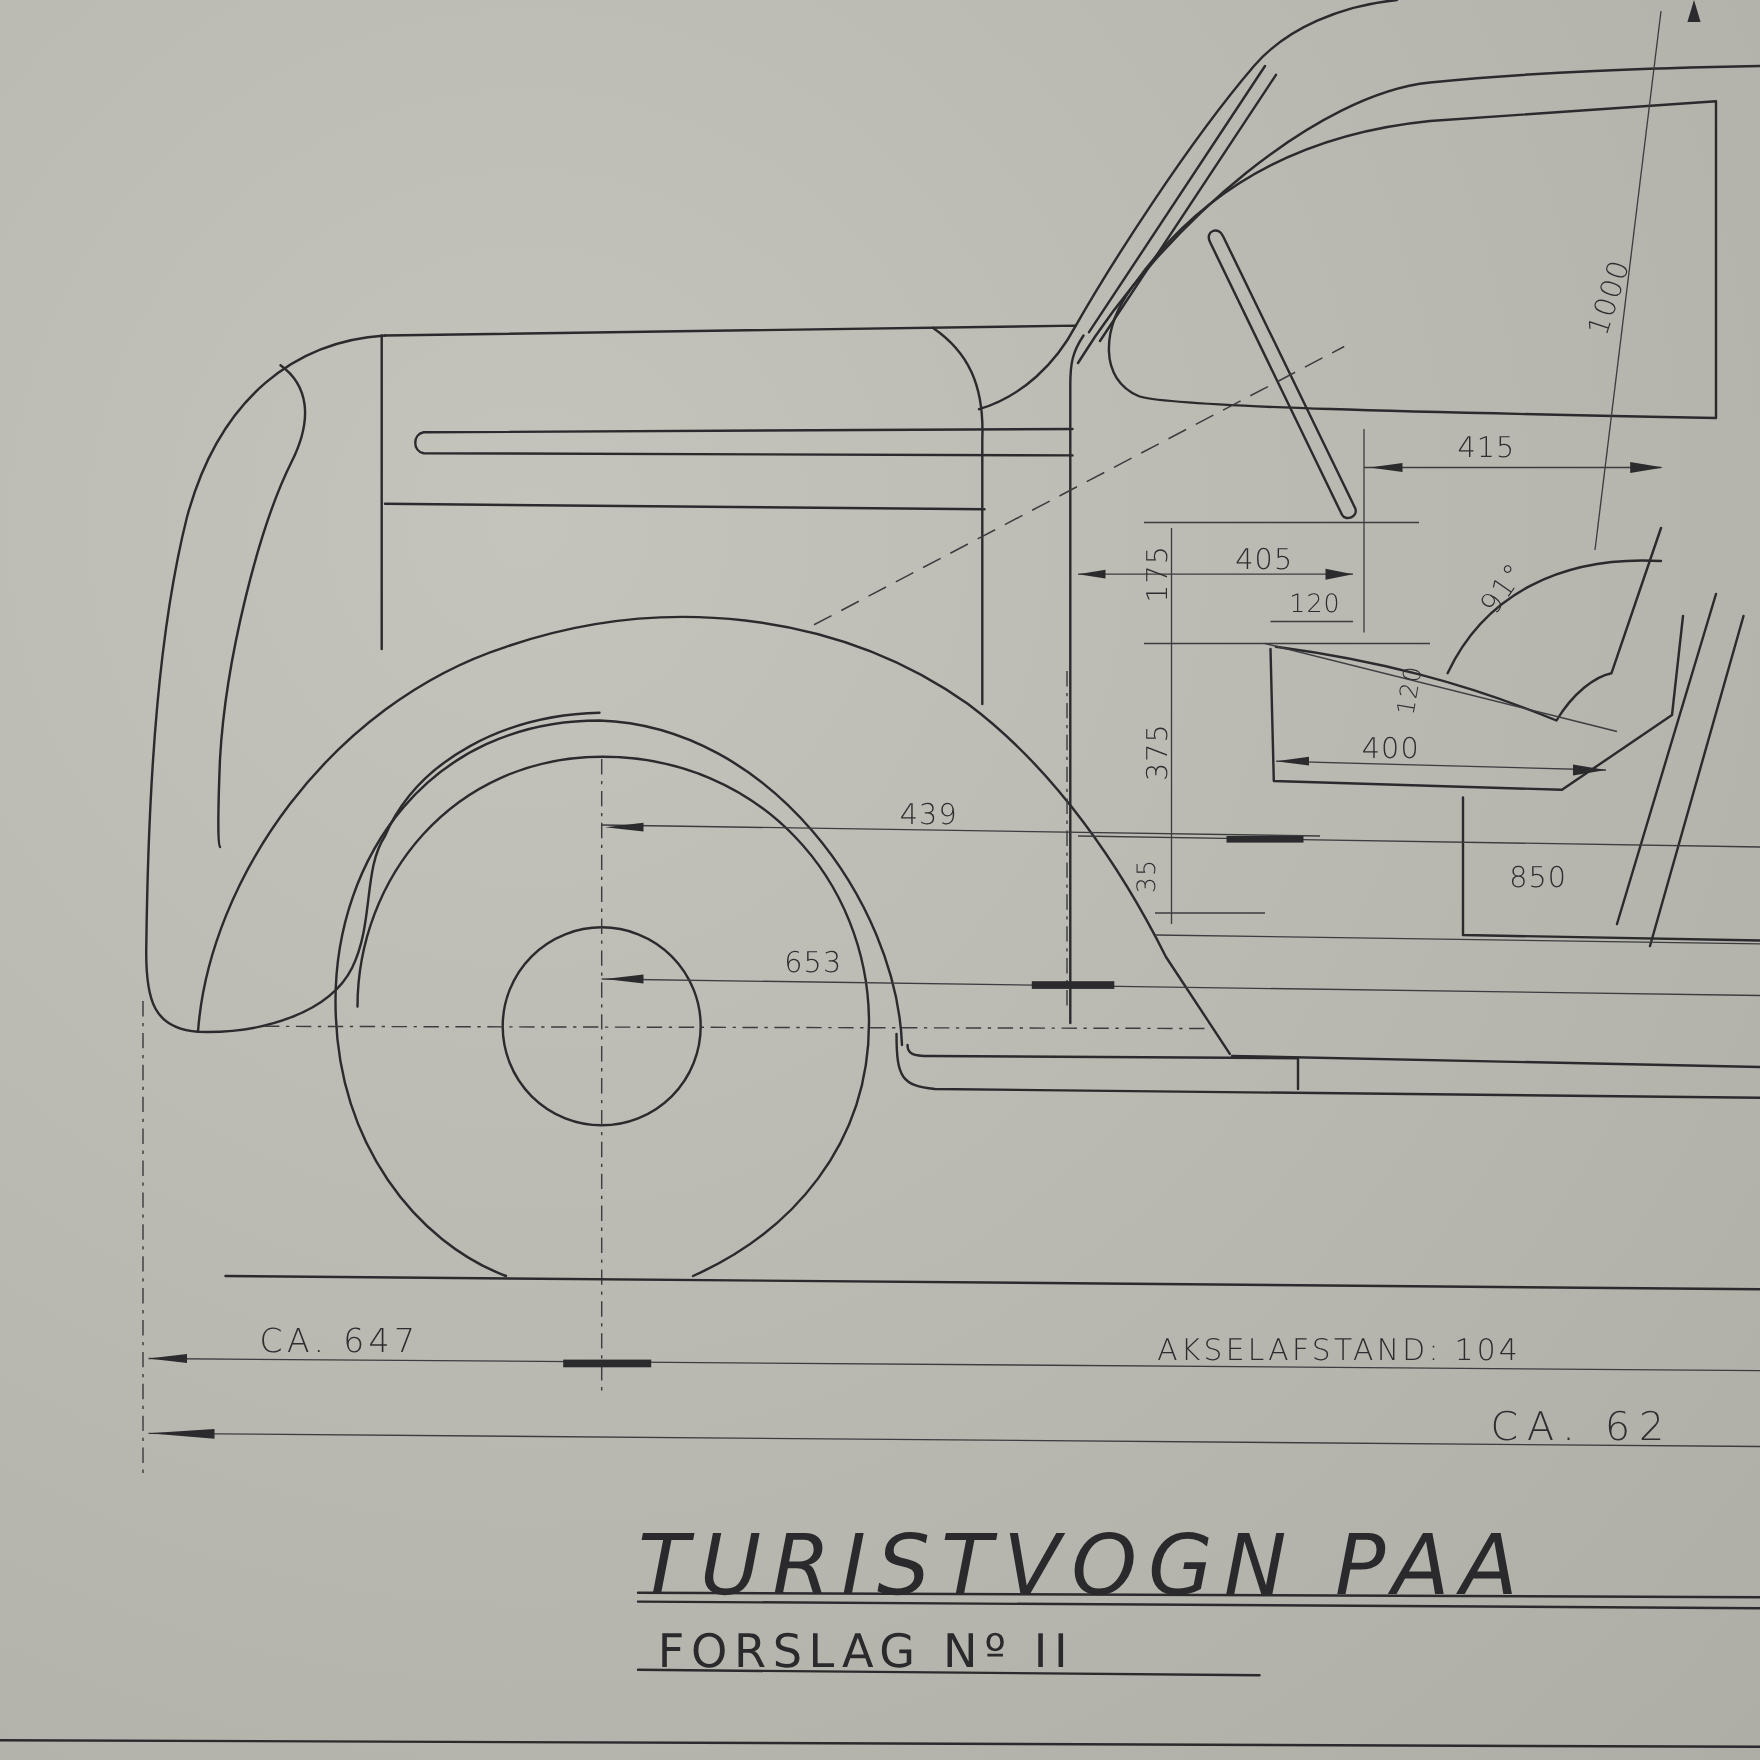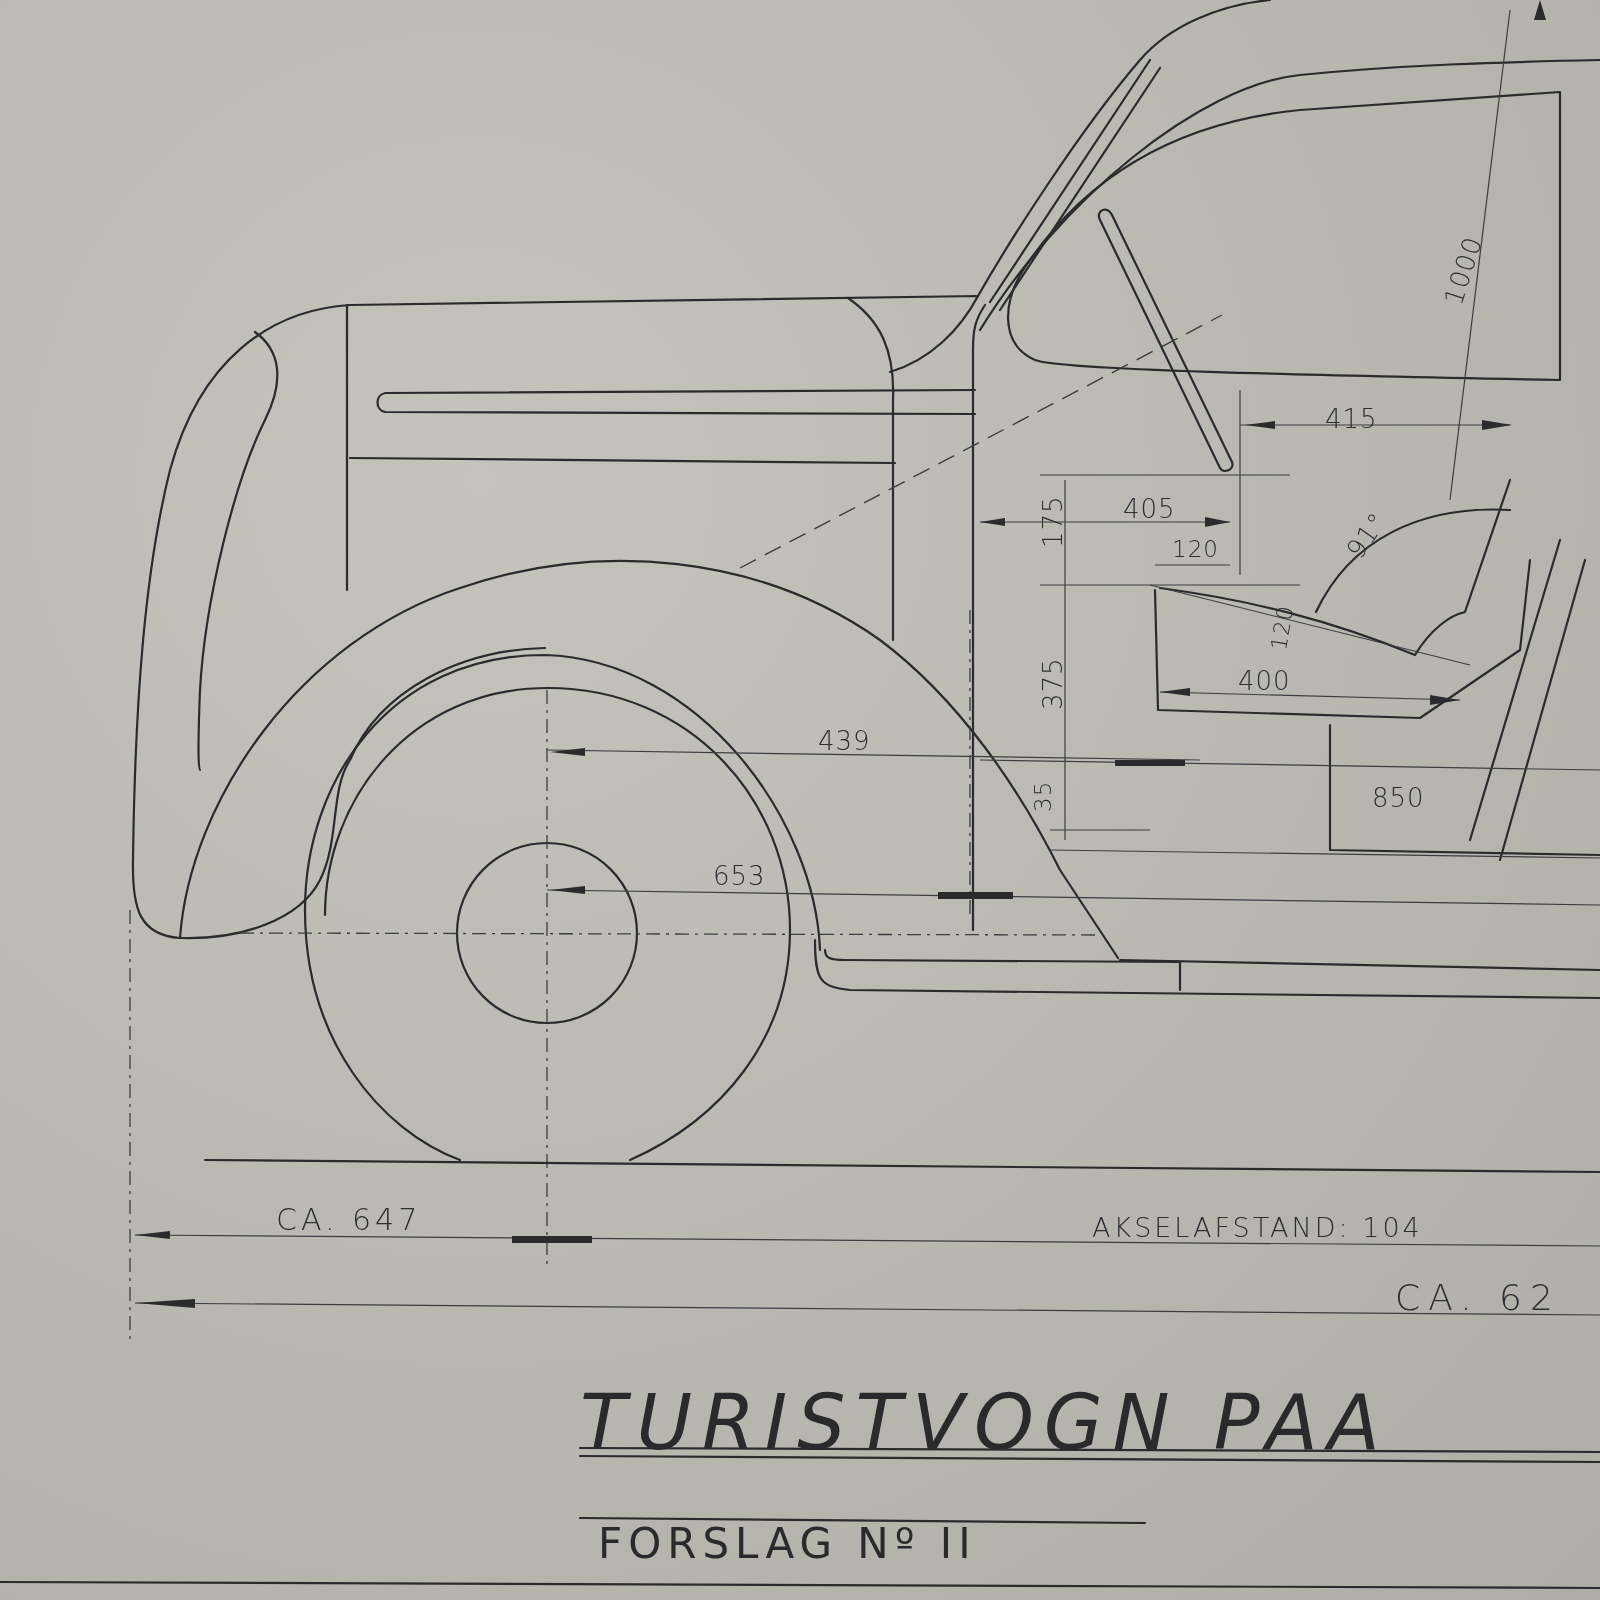--- a/index.html
+++ b/index.html
@@ -27,23 +27,22 @@
   .rot { transform-origin: left top; }
   .title {
     position: absolute; left: 580px; top: 1378px;
     font-size: 76px; letter-spacing: 10px; color: #2a2a2d;
     font-family: "DejaVu Sans", sans-serif; font-weight: 200; font-style: italic;
   }
   .subtitle {
     position: absolute; left: 598px; top: 1476px;
     font-size: 42px; letter-spacing: 6px; color: #2a2a2d;
     font-family: "DejaVu Sans", sans-serif;
-    margin-top: 43px;
   }
-  .note { font-size: 30px; letter-spacing: 4px; margin-left: 40px; }
+  .note { font-size: 30px; letter-spacing: 4px; }
 </style>
 </head>
 <body>
 
 <div class="sheet">
 
   <svg width="1600" height="1600" viewBox="0 0 1600 1600">
 
     <path class="ink" d="M350 305 C 270 310, 200 360, 170 470 C 145 570, 135 700, 133 860 C 132 910, 140 935, 180 938
          C 240 940, 300 920, 320 880 C 340 840, 330 790, 350 760 C 380 690, 460 650, 545 648"></path>
@@ -123,21 +122,21 @@
       <polygon class="arrow" points="1245,425 1275,421 1275,429"></polygon>
       <polygon class="arrow" points="1512,425 1482,420 1482,430"></polygon>
       <polygon class="arrow" points="1160,692 1190,688 1190,696"></polygon>
       <polygon class="arrow" points="1460,700 1430,695 1430,705"></polygon>
       <rect class="arrow" x="1115" y="760" width="70" height="6"></rect>
       <polygon class="arrow" points="1540,0 1534,20 1546,20"></polygon>
     </g>
   </svg>
 
   <div class="lbl dim rot" style="left:1440px;top:300px;transform:rotate(-72deg);">1000</div>
-  <div class="lbl dim" style="left:1325px;top:406px;">415</div>
+  <div class="lbl dim" style="left:1325px;top:394px;">415</div>
   <div class="lbl dim" style="left:1123px;top:496px;">405</div>
   <div class="lbl dim" style="left:1172px;top:538px;font-size:23px;">120</div>
   <div class="lbl dim rot" style="left:1040px;top:548px;transform:rotate(-90deg);">175</div>
   <div class="lbl dim rot" style="left:1040px;top:710px;transform:rotate(-90deg);">375</div>
   <div class="lbl dim rot" style="left:1342px;top:548px;transform:rotate(-55deg);">91°</div>
   <div class="lbl dim rot" style="left:1268px;top:648px;transform:rotate(-80deg);font-size:22px;">120</div>
   <div class="lbl dim" style="left:1238px;top:668px;">400</div>
   <div class="lbl dim" style="left:1372px;top:737px;margin-top:48px;">850</div>
   <div class="lbl dim" style="left:818px;top:728px;">439</div>
   <div class="lbl dim" style="left:713px;top:863px;text-align:right;">653</div>

